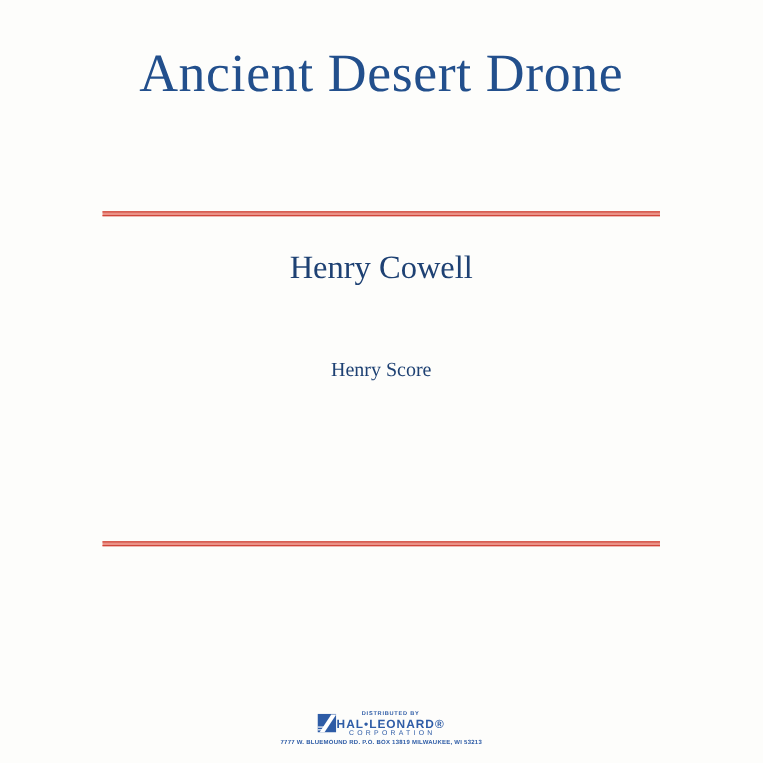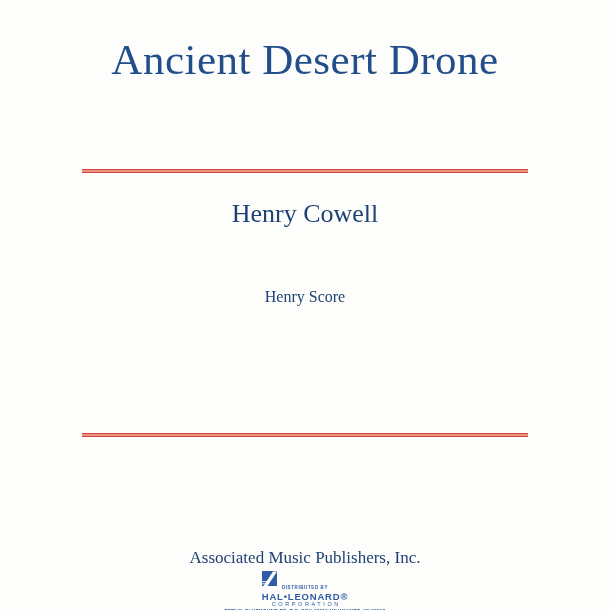--- a/index.html
+++ b/index.html
@@ -74,21 +74,20 @@
     display: flex;
     flex-direction: column;
     align-items: center;
     color: var(--hl-blue);
     font-family: "Liberation Sans", sans-serif;
   }
   .dist-row {
     display: flex;
     align-items: flex-start;
     gap: 0;
-    flex-direction: column;
   }
   .hl-logo { display: inline-block; width: 15px; height: 15px; margin-top: 2px; }
   .hl-logo svg { display: block; }
   .dist-text {
     display: flex;
     flex-direction: column;
     align-items: center;
     line-height: 1;
   }
   .dist-by {
@@ -124,21 +123,20 @@
 
   <div class="rule rule-top"></div>
 
   <div class="centered composer">Henry Cowell</div>
 
 
   <div class="centered score-type">Henry Score</div>
 
   <div class="rule rule-bottom"></div>
 
-  <div class="centered publisher">Associated Music Publishers, Inc.</div>
 
   <div class="distributor">
     <div class="dist-row">
       <span class="hl-logo">
         <svg width="15" height="15" viewBox="0 0 15 15" xmlns="http://www.w3.org/2000/svg">
           <rect x="0" y="0" width="15" height="15" fill="#2e5ca6"></rect>
           <polygon points="1.5,15 5.5,15 15,0.5 11,0.5" fill="#ffffff"></polygon>
           <rect x="0" y="12.4" width="4" height="0.9" fill="#ffffff"></rect>
           <rect x="0" y="10.2" width="5.4" height="0.9" fill="#ffffff"></rect>
         </svg>

